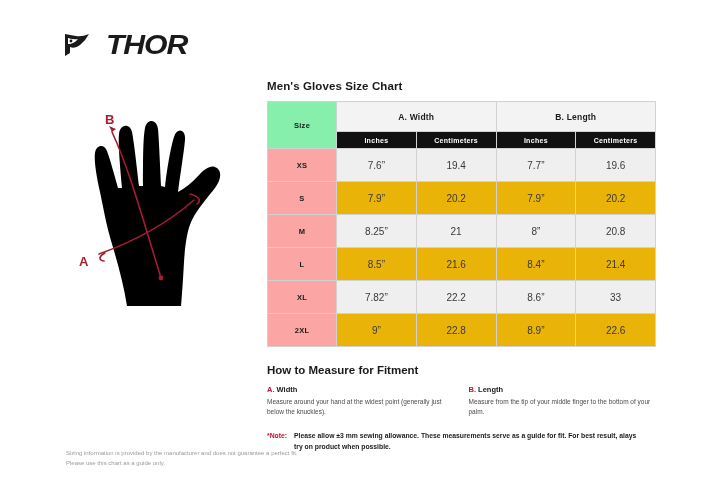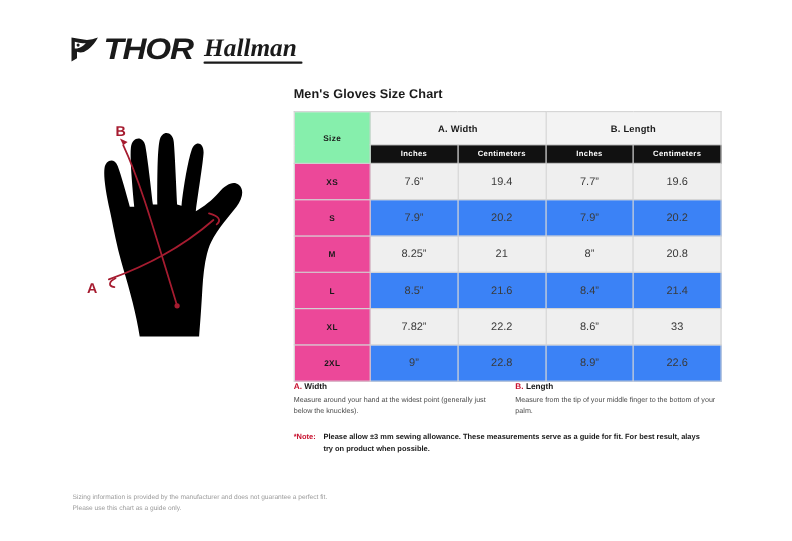--- a/index.html
+++ b/index.html
@@ -21,21 +21,21 @@
     position: absolute;
     left: 62px;
     top: 30px;
     display: flex;
     align-items: center;
     gap: 16px;
   }
   .thor-lockup {
     display: flex;
     align-items: center;
-    gap: 2px;
+    gap: 14px;
   }
   .thor-mark { display: block; }
   .thor-word {
     font-family: "Liberation Sans", sans-serif;
     font-weight: bold;
     font-style: italic;
     font-size: 27px;
     letter-spacing: -1px;
     color: #1a1a1a;
     line-height: 1;
@@ -121,34 +121,34 @@
     color: #ffffff;
     font-size: 7px;
     font-weight: bold;
     height: 14px;
     letter-spacing: 0.3px;
     border: 1px solid #111111;
     border-left: 2px solid #ffffff;
     border-right: 2px solid #ffffff;
   }
   td.size-cell {
-    background: #ec4899;
+    background: #fca5a5;
     font-size: 7.5px;
     font-weight: bold;
     color: #1a1a1a;
     height: 30px;
     letter-spacing: 0.3px;
   }
   td.val-cell {
     font-size: 10px;
     color: #3a3a3a;
     height: 30px;
   }
   tr.row-alt td.val-cell { background: #efefef; }
-  tr.row-norm td.val-cell { background: #3b82f6; }
+  tr.row-norm td.val-cell { background: #eab308; }
 
   
   #measure-title {
     font-size: 11.5px;
     font-weight: bold;
     color: #1a1a1a;
     margin: 17px 0 9px 0;
   }
   .measure-cols {
     display: flex;
@@ -205,21 +205,20 @@
   <div class="thor-lockup">
     <span>
       <svg class="thor-mark" width="30" height="30" viewBox="0 0 30 30">
         <path d="M3 4 L3 26 L8 23 L8 17 Q13 19 18 15 Q24 10 27 4 Q20 7 14 6 Q8 5 3 4 Z" fill="#1a1a1a"></path>
         <path d="M6 8 Q12 10 16 9 Q13 13 8 14 L6 14 Z" fill="#ffffff"></path>
         <circle cx="9" cy="11" r="1.4" fill="#1a1a1a"></circle>
       </svg>
     </span>
     <span class="thor-word">THOR</span>
   </div>
-  <span class="hallman-word">Hallman</span>
 </div>
 
 <div id="hand-figure">
   <svg width="185" height="220" viewBox="0 0 185 220">
     <g>
       <path fill="#000000" d="
         M28,96
         C24,78 22,64 23,57
         C24,49 32,47 35,55
         C38,63 43,81 46,92
@@ -315,20 +314,21 @@
       <tr class="row-norm">
         <td class="size-cell">2XL</td>
         <td class="val-cell">9”</td>
         <td class="val-cell">22.8</td>
         <td class="val-cell">8.9”</td>
         <td class="val-cell">22.6</td>
       </tr>
     </tbody>
   </table>
 
+  <h2 id="measure-title">How to Measure for Fitment</h2>
 
   <div class="measure-cols">
     <div class="measure-col">
       <div class="m-head">
         <span class="letter">A.</span>
         <span>Width</span>
       </div>
       <div class="m-body">Measure around your hand at the widest point (generally just below the knuckles).</div>
     </div>
     <div class="measure-col">

